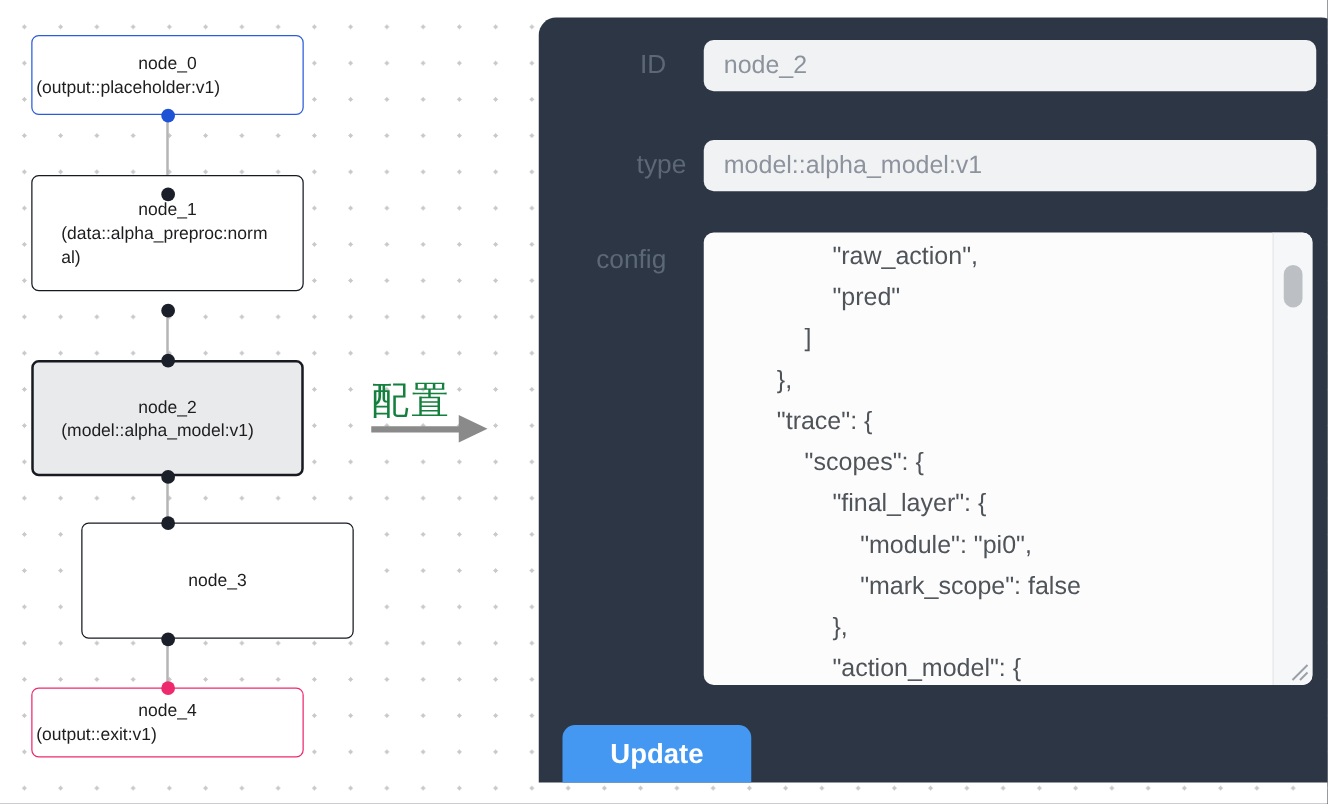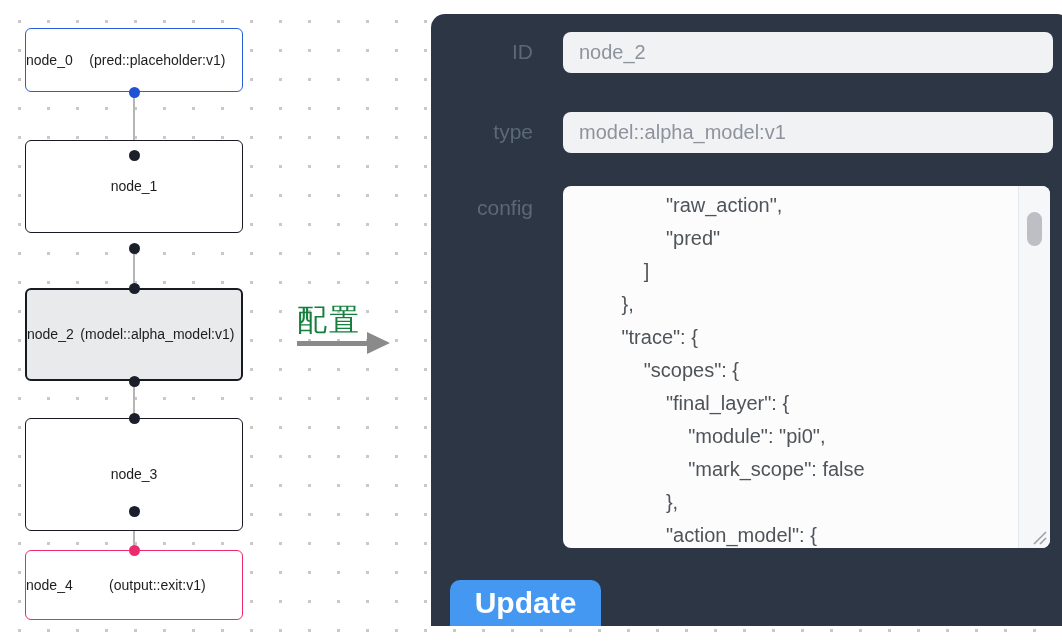--- a/index.html
+++ b/index.html
@@ -16,36 +16,35 @@
 
   
   .node {
     position: absolute;
     left: 25px;
     width: 218px;
     background: #ffffff;
     border: 1.5px solid #171a21;
     border-radius: 6px;
     display: flex;
-    flex-direction: row;
+    flex-direction: column;
     align-items: center;
     justify-content: center;
-    text-align: center;
     color: #1d1d1f;
     font-size: 14px;
     line-height: 19px;
     z-index: 2;
   }
   .node .type-wrap { width: 170px; word-break: break-all; }
   .node .type-nowrap { width: 210px; }
   .node-0 { top: 28px;  height: 64px; border-color: #2b5cd9; }
   .node-1 { top: 140px; height: 93px; }
   .node-2 { top: 288px; height: 93px; background: #e9eaeb; border-width: 2px; }
-  .node-3 { top: 418px; height: 113px; }
-  .node-4 { top: 550px; height: 70px; border-color: #ee2a6e; }
+  .node-3 { top: 418px; height: 93px; margin-left: 40px; }
+  .node-4 { top: 550px; height: 56px; border-color: #ee2a6e; }
 
   .edge {
     position: absolute;
     left: 133px;
     width: 2px;
     background: #b5b5b5;
     z-index: 1;
   }
   .edge-a { top: 92px;  height: 63px; }
   .edge-b { top: 248px; height: 40px; }
@@ -105,21 +104,21 @@
   }
   .panel .field-label {
     position: absolute;
     left: 0;
     width: 102px;
     text-align: right;
     font-size: 21px;
     color: #5d6876;
   }
   .lbl-id     { top: 26px; }
-  .lbl-type   { top: 106px; }
+  .lbl-type   { top: 106px; margin-left: 16px; }
   .lbl-config { top: 182px; }
 
   .text-input {
     position: absolute;
     left: 132px;
     width: 490px;
     height: 41px;
     background: #f1f2f4;
     border: none;
     border-radius: 8px;
@@ -183,41 +182,42 @@
     position: absolute;
     left: 19px;
     top: 566px;
     width: 151px;
     height: 58px;
     background: #4598f2;
     border: none;
     border-radius: 10px;
     color: #ffffff;
     font-family: "Liberation Sans", sans-serif;
-    font-size: 30px;
+    font-size: 22px;
     font-weight: bold;
     text-align: center;
     padding-bottom: 12px;
     cursor: pointer;
   }
 </style>
 </head>
 <body>
 
 <div class="edge edge-a"></div>
 <div class="edge edge-b"></div>
 <div class="edge edge-c"></div>
 <div class="edge edge-d"></div>
 
 <div class="node node-0">
   <div>node_0</div>
-  <div class="type-nowrap">(pred::placeholder:v1)</div>
+  <div class="type-nowrap">(output::placeholder:v1)</div>
 </div>
 <div class="node node-1">
   <div>node_1</div>
+  <div class="type-wrap">(data::alpha_preproc:normal)</div>
 </div>
 <div class="node node-2">
   <div>node_2</div>
   <div class="type-wrap">(model::alpha_model:v1)</div>
 </div>
 <div class="node node-3">
   <div>node_3</div>
 </div>
 <div class="node node-4">
   <div>node_4</div>

